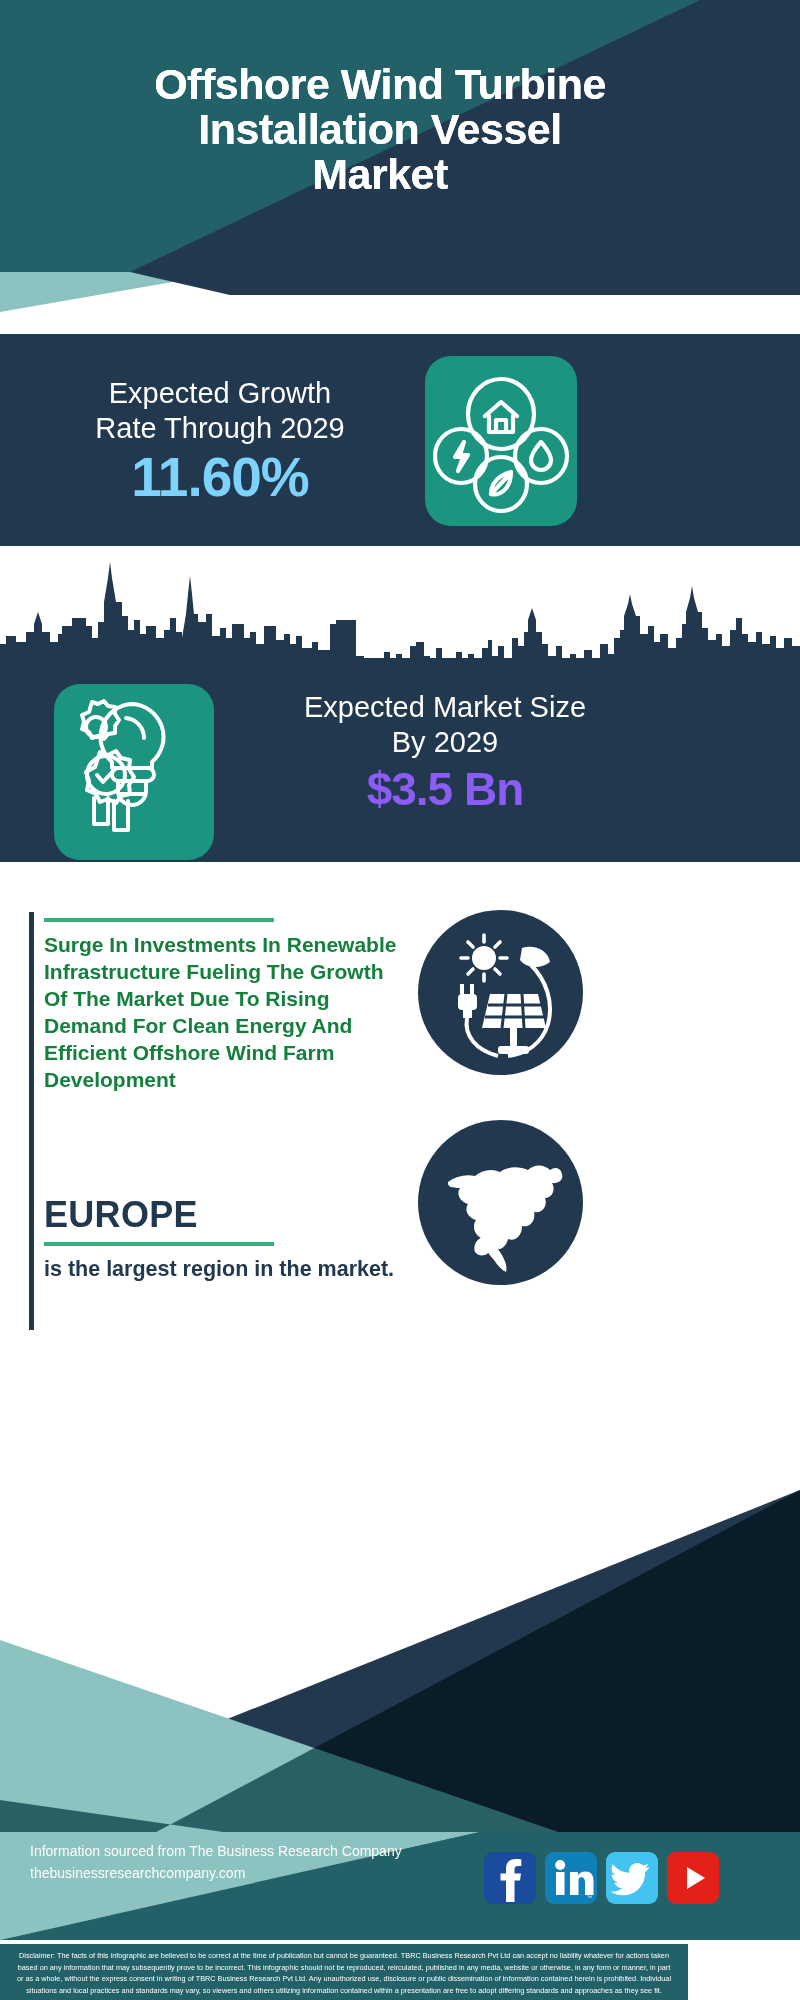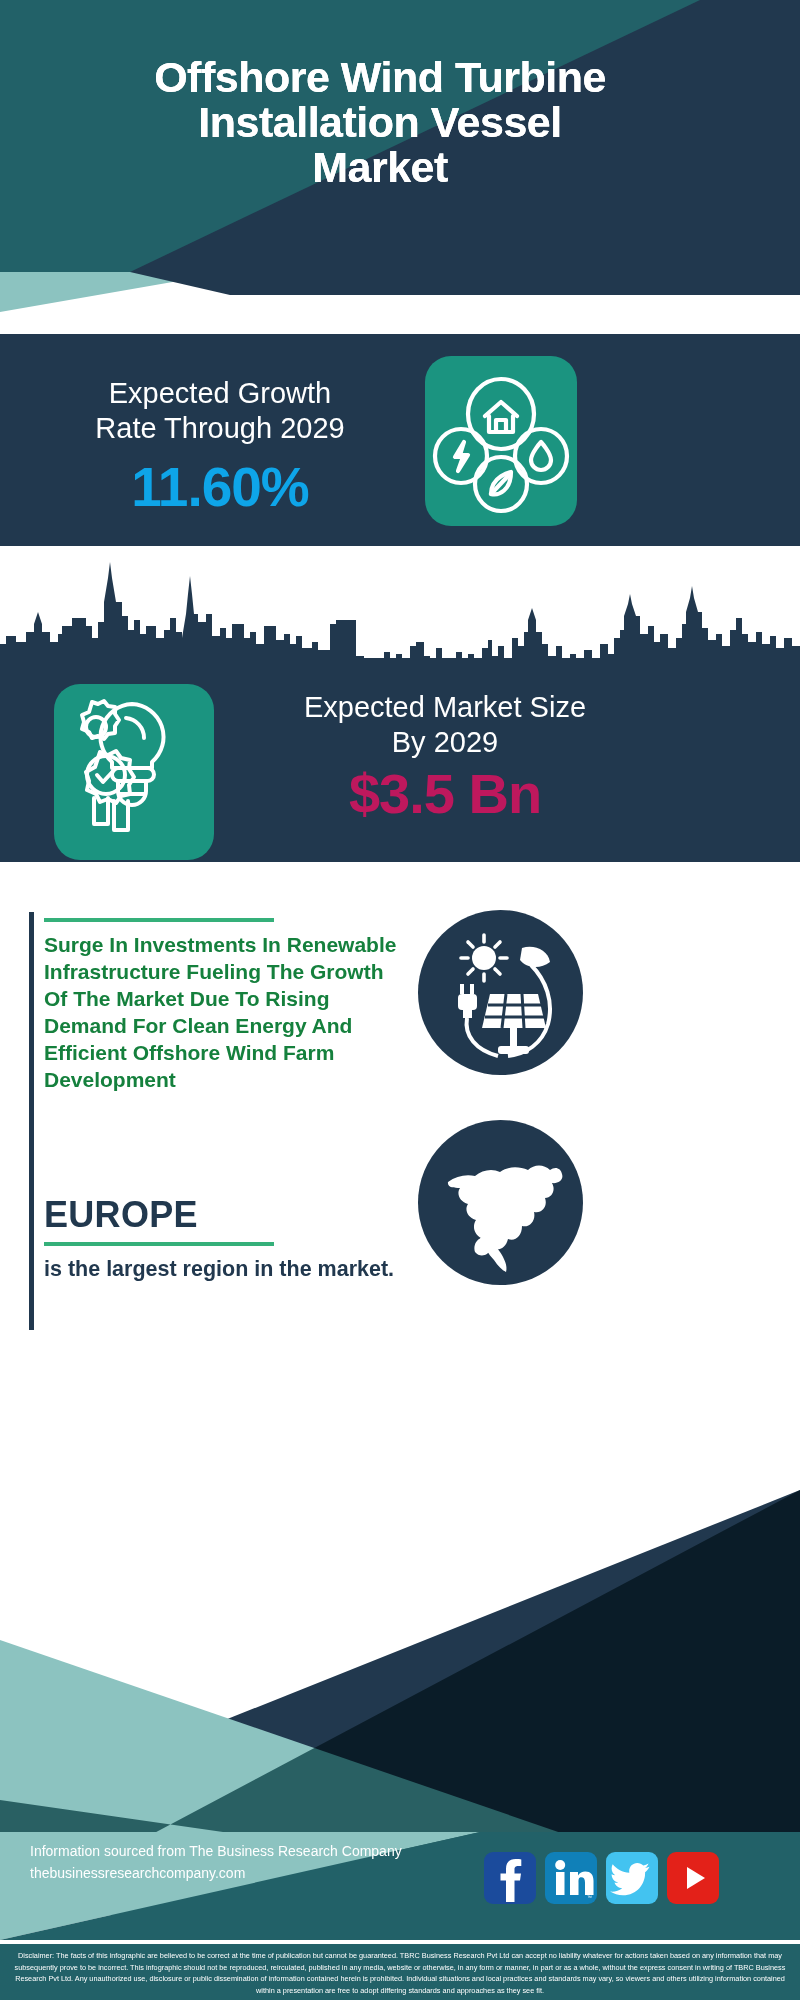--- a/index.html
+++ b/index.html
@@ -18,21 +18,21 @@
   #header-teal-wedge{
     position:absolute; left:0; top:0; width:800px; height:272px;
     background:#226168;
   }
   #header-navy-wedge{
     position:absolute; left:0; top:0; width:800px; height:272px;
     background:#21384e;
     clip-path: polygon(700px 0, 800px 0, 800px 272px, 130px 272px);
   }
   #header-title{
-    position:absolute; left:0; top:55px; width:760px;
+    position:absolute; left:0; top:62px; width:760px;
     text-align:center; color:#ffffff;
     font-size:43px; font-weight:bold; line-height:1.05;
     letter-spacing:-0.5px;
     font-family:"Liberation Sans", sans-serif;
     text-shadow:0 0 0 #fff;
     z-index:5;
   }
 
   
   #header-underline-teal{
@@ -55,22 +55,22 @@
     position:absolute; left:0; top:334px; width:800px; height:212px;
     background:#21384e;
   }
   #growth-text-wrap{
     position:absolute; left:30px; top:42px; width:380px; text-align:center;
   }
   #growth-label{
     color:#ffffff; font-size:29px; line-height:1.22; font-weight:normal;
   }
   #growth-value{
-    color:#0ea5e9; font-size:55px; font-weight:bold; line-height:1.1;
-    margin-top:10px; letter-spacing:-1px;
+    color:#7dd3fc; font-size:55px; font-weight:bold; line-height:1.1;
+    margin-top:0; letter-spacing:-1px;
   }
   .green-tile{
     position:absolute; background:#1b9480; border-radius:26px;
   }
   #growth-icon-tile{ left:425px; top:22px; width:152px; height:170px; }
 
   
   #skyline-band{
     position:absolute; left:0; top:546px; width:800px; height:316px;
     background:#ffffff; overflow:hidden;
@@ -84,21 +84,21 @@
   #market-band{
     position:absolute; left:0; top:660px; width:800px; height:218px;
     background:transparent;
   }
   #market-icon-tile{ left:54px; top:24px; width:160px; height:176px; }
   #market-text-wrap{
     position:absolute; left:235px; top:30px; width:420px; text-align:center;
   }
   #market-label{ color:#ffffff; font-size:29px; line-height:1.22; }
   #market-value{
-    color:#be185d; font-size:56px; font-weight:bold; line-height:1.05;
+    color:#8b5cf6; font-size:46px; font-weight:bold; line-height:1.05;
     margin-top:4px; letter-spacing:-1px;
   }
 
   
   #content{
     position:absolute; left:0; top:878px; width:800px; height:460px;
     background:#ffffff;
   }
   .accent-bar{
     position:absolute; width:5px; background:#21384e;
@@ -176,21 +176,21 @@
     position:absolute; left:484px; top:20px; display:flex; gap:9px;
   }
   .social-tile{
     width:52px; height:52px; border-radius:9px;
     display:flex; align-items:center; justify-content:center;
   }
   .social-tile svg{ display:block; }
 
   
   #disclaimer{
-    position:absolute; left:0; top:1944px; width:800px; height:56px;
+    position:absolute; left:0; top:1944px; width:688px; height:56px;
     background:#226168; color:#ffffff;
     font-size:7.3px; line-height:1.58; text-align:center;
     padding:6px 14px 0 14px;
   }
 </style>
 </head>
 <body>
 
 <div id="header">
   <div id="header-teal-wedge"></div>

